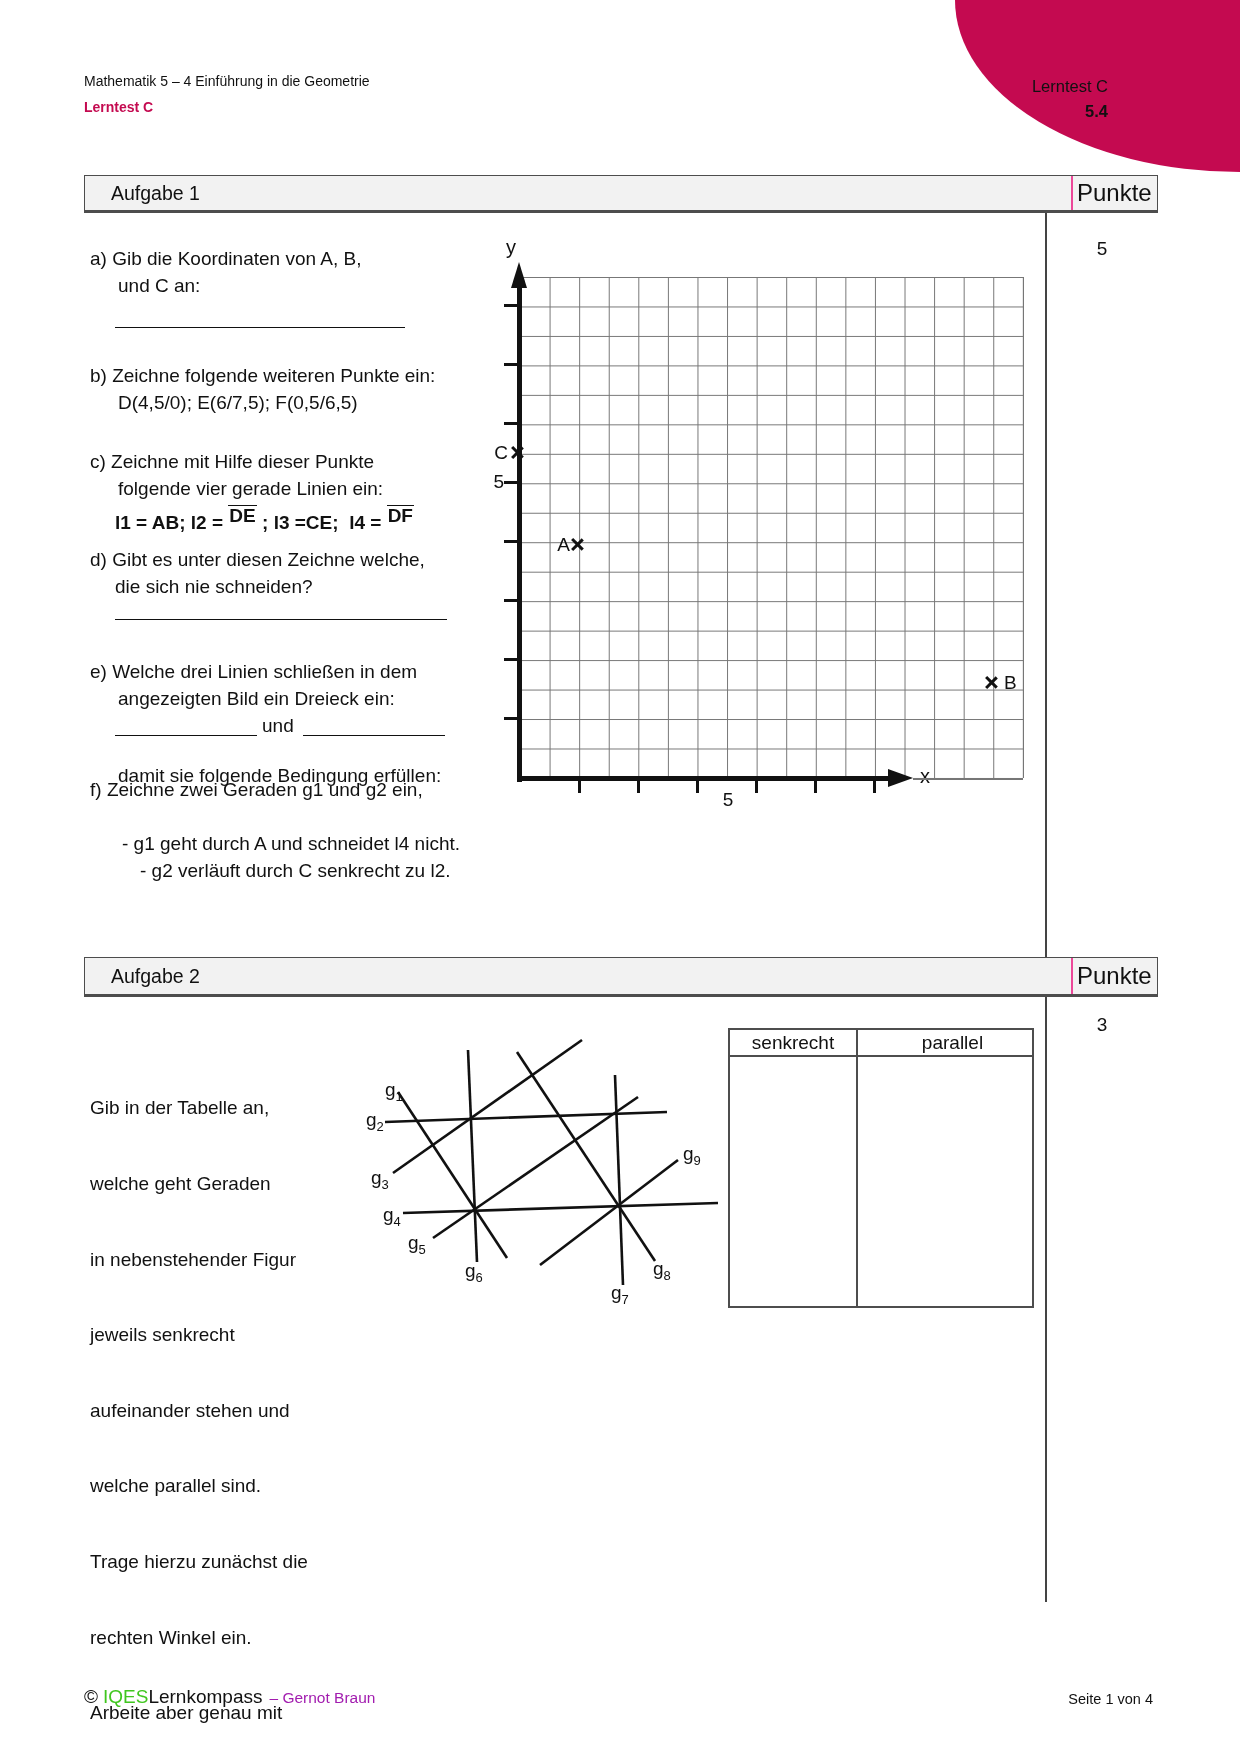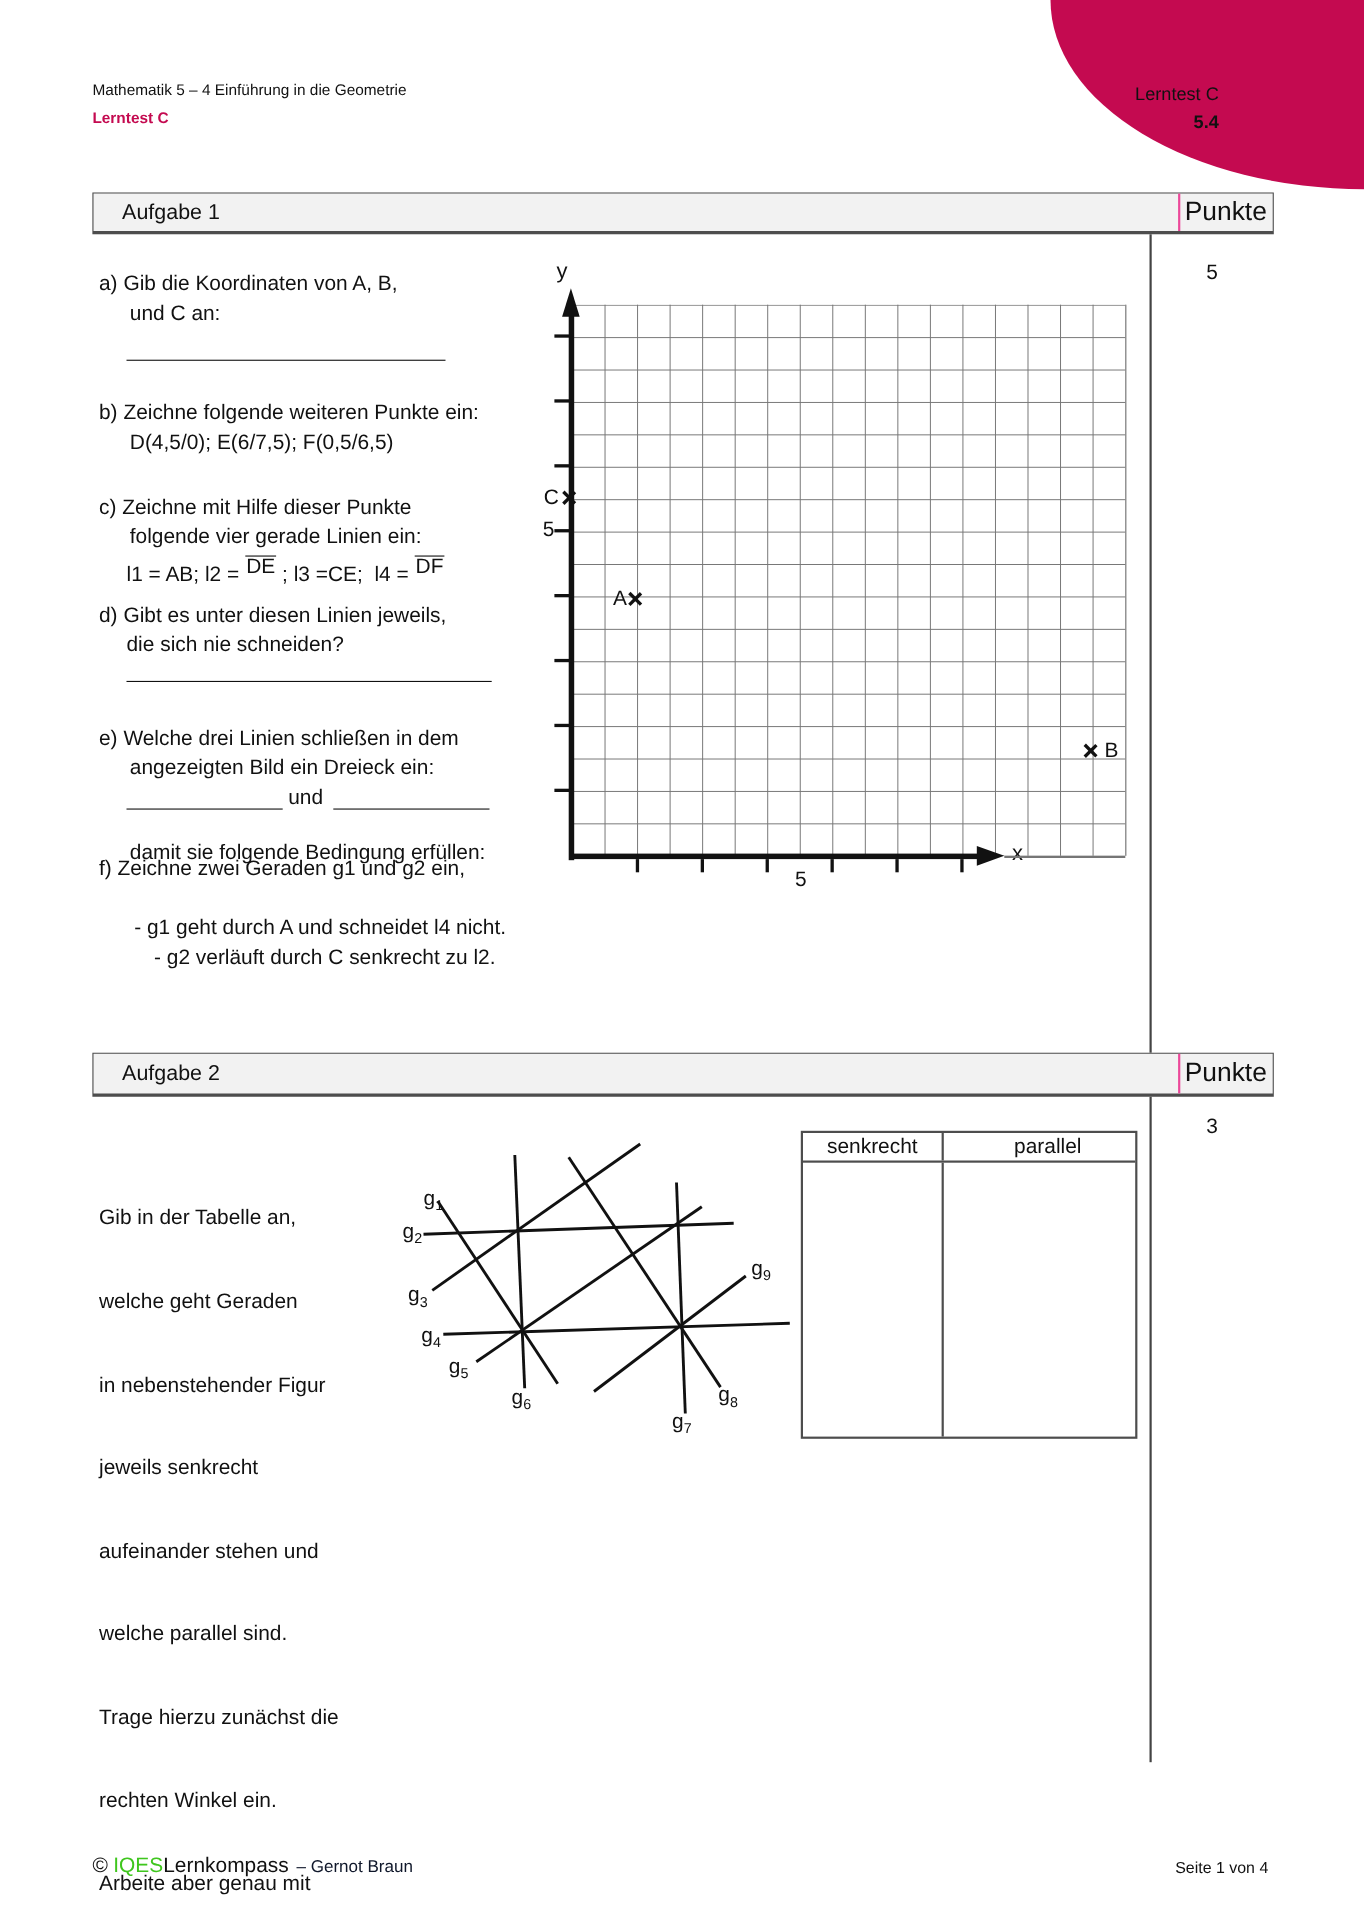--- a/index.html
+++ b/index.html
@@ -50,21 +50,21 @@
   
   .sp-table{left:728px;top:1028px;width:306px;height:280px;border:2px solid #4d4d4d;box-sizing:border-box;
             display:flex;flex-direction:column;}
   .sp-head{display:flex;height:27px;border-bottom:2px solid #4d4d4d;box-sizing:border-box;}
   .sp-body{display:flex;flex:1;}
   .sp-c1{width:128px;border-right:2px solid #4d4d4d;box-sizing:border-box;display:flex;align-items:center;justify-content:center;font-size:19px;}
   .sp-c2{flex:1;display:flex;align-items:center;justify-content:center;font-size:19px;padding-left:15px;}
 
   .footer{left:84px;top:1686px;display:flex;align-items:baseline;font-size:19px;}
   .footer .green{color:#3fc61e;margin-left:5px;}
-  .footer .author{font-size:15.5px;margin-left:7px;color:#0f172a;}
+  .footer .author{font-size:15.5px;margin-left:7px;color:#a21caf;}
   svg line{stroke:#111;stroke-width:2.6px;}
 </style>
 </head>
 <body>
 
 <div class="page">
 
   <div class="abs t17" style="left:84px;top:70px;">Mathematik 5 – 4 Einführung in die Geometrie</div>
   <div class="abs t17 red bold" style="left:84px;top:96px;">Lerntest C</div>
 
@@ -86,23 +86,23 @@
   <div class="abs t19" style="left:90px;top:245px;">a) Gib die Koordinaten von A, B,</div>
   <div class="abs t19" style="left:118px;top:272px;">und C an:</div>
   <div class="abs blank" style="left:115px;top:312px;width:290px;"></div>
 
   <div class="abs t19" style="left:90px;top:362px;">b) Zeichne folgende weiteren Punkte ein:</div>
   <div class="abs t19" style="left:118px;top:389px;">D(4,5/0); E(6/7,5); F(0,5/6,5)</div>
 
   <div class="abs t19" style="left:90px;top:448px;">c) Zeichne mit Hilfe dieser Punkte</div>
   <div class="abs t19" style="left:118px;top:475px;">folgende vier gerade Linien ein:</div>
 
-  <div class="abs t19" style="left:115px;top:509px;"><span>l1 = AB; l2 = </span><span class="ovl">DE</span><span> ; l3 =CE;  l4 = </span><span class="ovl">DF</span></div>
-
-  <div class="abs t19" style="left:90px;top:546px;">d) Gibt es unter diesen Linien jeweils,</div>
+  <div class="abs t19" style="left:115px;top:509px;font-weight:bold;"><span>l1 = AB; l2 = </span><span class="ovl">DE</span><span> ; l3 =CE;  l4 = </span><span class="ovl">DF</span></div>
+
+  <div class="abs t19" style="left:90px;top:546px;">d) Gibt es unter diesen Zeichne welche,</div>
   <div class="abs t19" style="left:115px;top:573px;">die sich nie schneiden?</div>
   <div class="abs blank" style="left:115px;top:604px;width:332px;"></div>
 
   <div class="abs t19" style="left:90px;top:658px;">e) Welche drei Linien schließen in dem</div>
   <div class="abs t19" style="left:118px;top:685px;">angezeigten Bild ein Dreieck ein:</div>
   <div class="abs blank" style="left:115px;top:720px;width:142px;"></div>
   <div class="abs t19" style="left:262px;top:712px;">und</div>
   <div class="abs blank" style="left:303px;top:720px;width:142px;"></div>
 
   <div class="abs t19" style="left:90px;top:776px;">f) Zeichne zwei Geraden g1 und g2 ein,</div>

